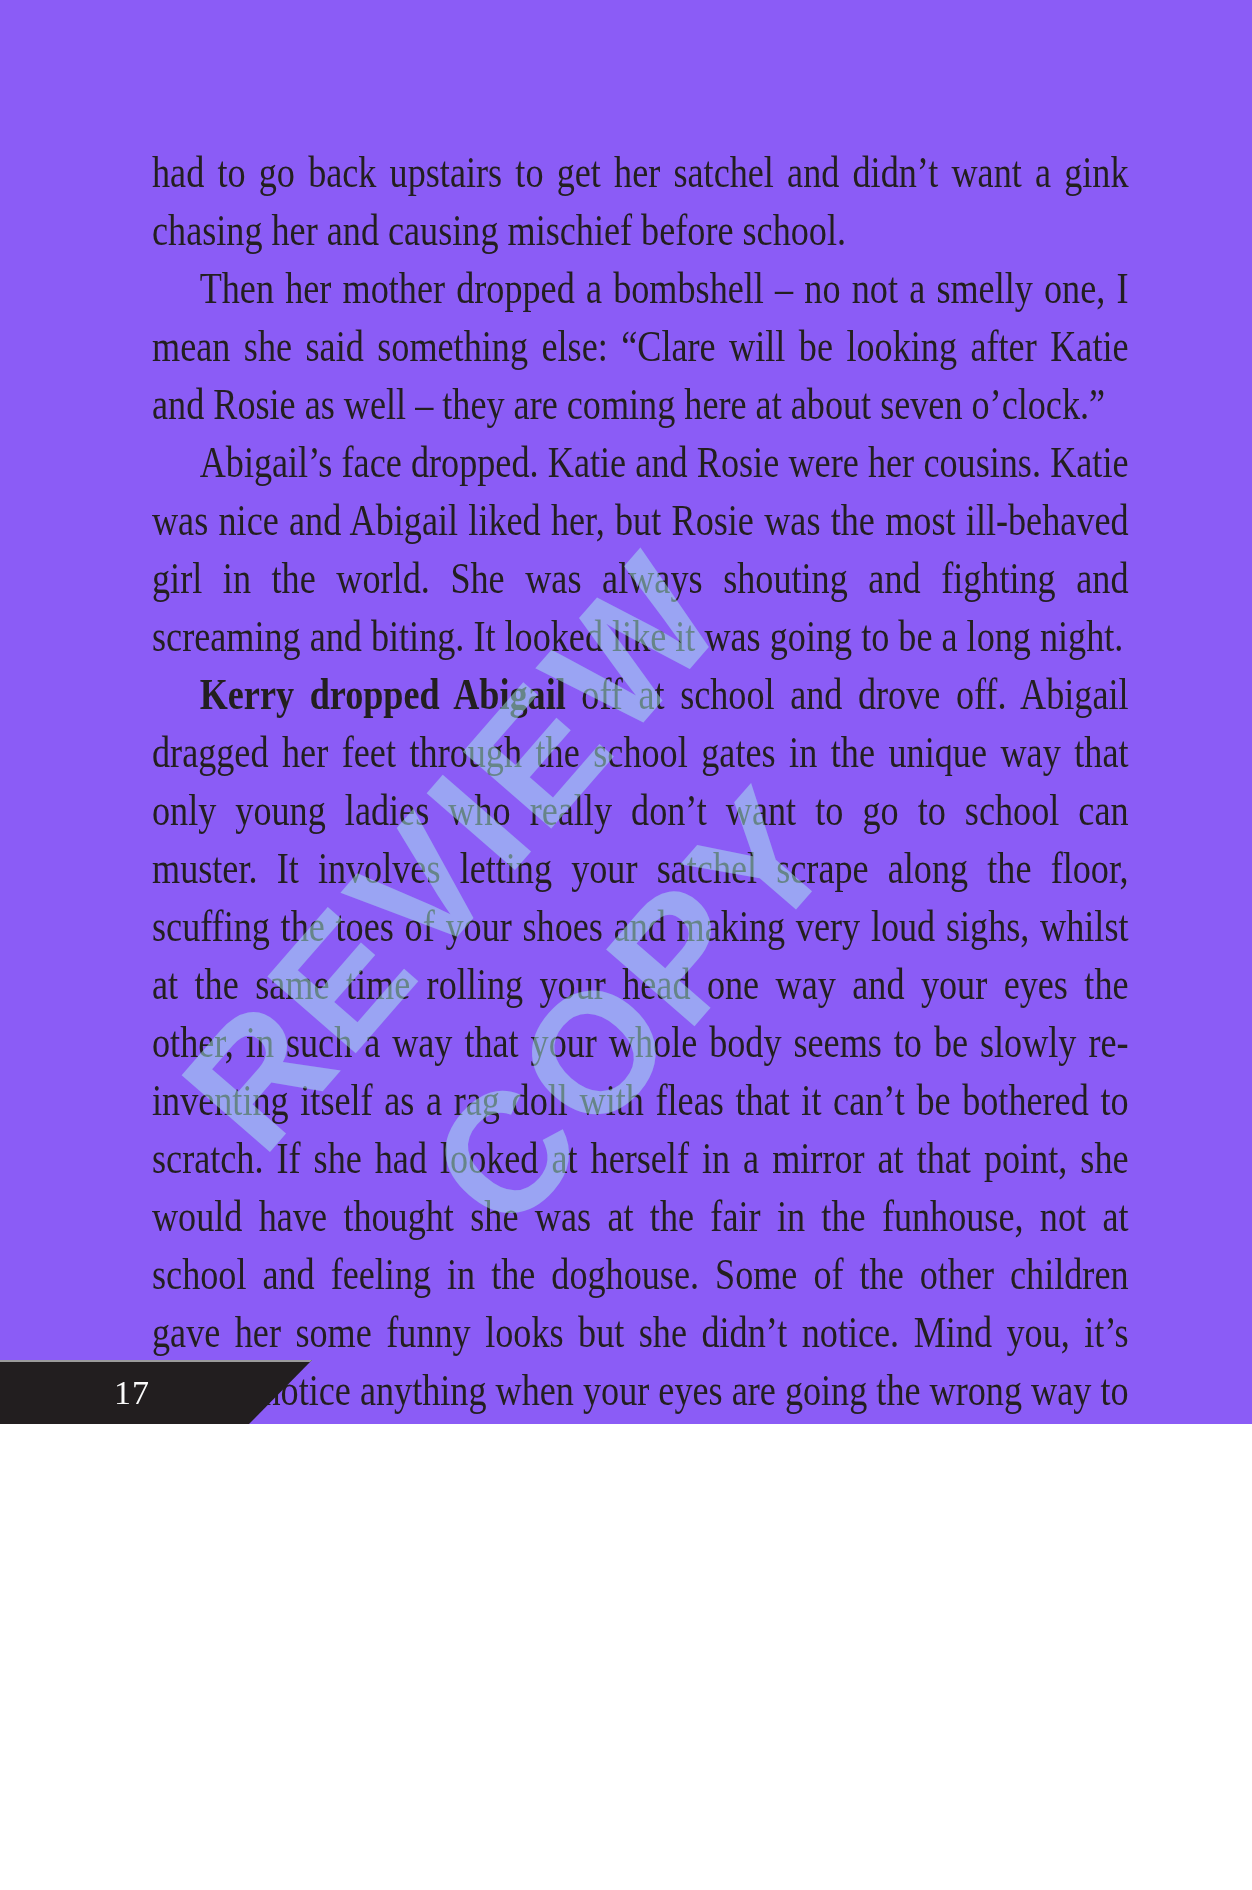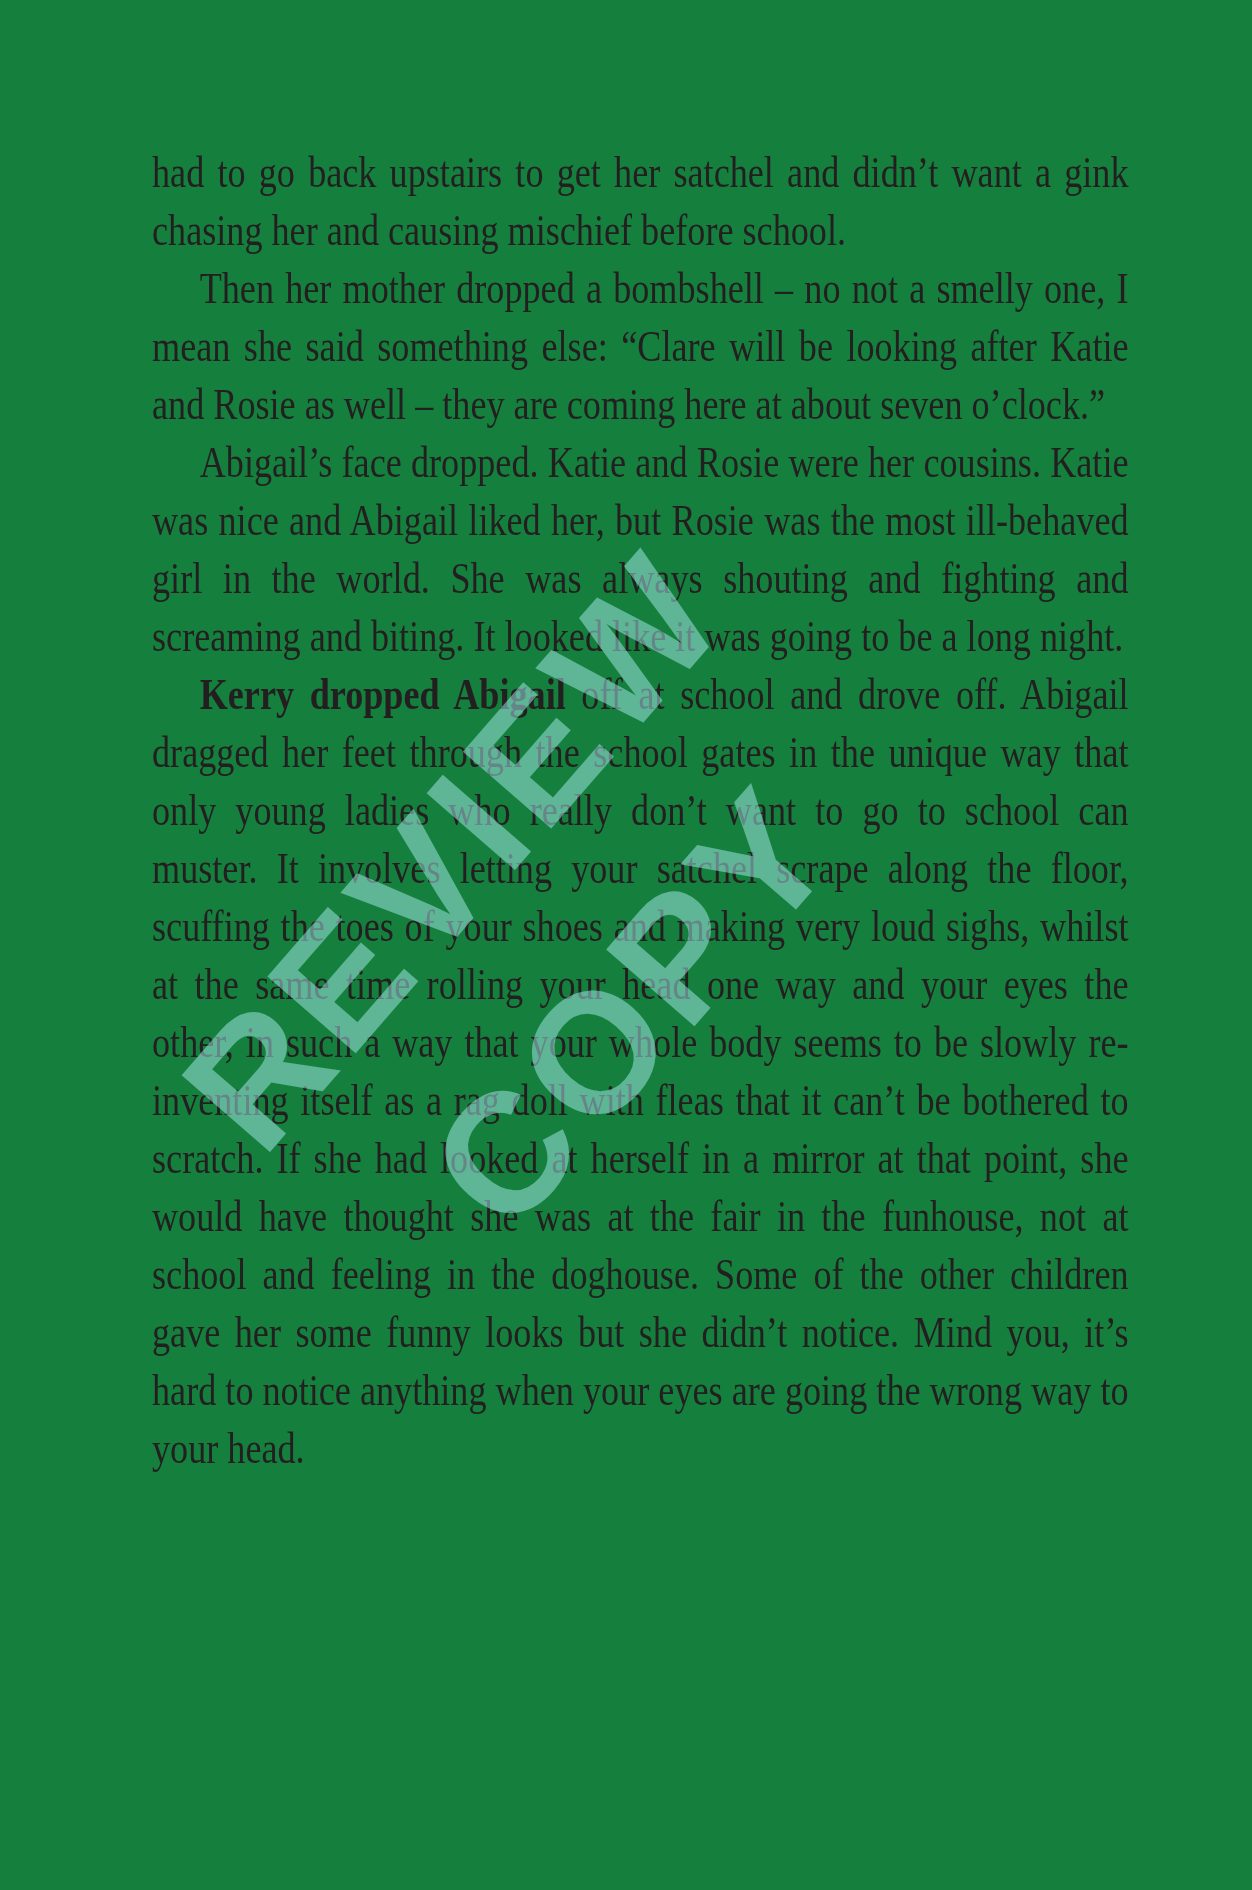--- a/index.html
+++ b/index.html
@@ -3,22 +3,22 @@
 <meta charset="utf-8">
 <style>
   html, body {
     margin: 0;
     padding: 0;
     background: #ffffff;
   }
   .page {
     position: relative;
     width: 1252px;
-    height: 1890px;
-    background: #15803d;
+    height: 1424px;
+    background: #8b5cf6;
     overflow: hidden;
     font-family: "Liberation Serif", serif;
     text-decoration: underline;
   }
   
   .text-block {
     position: absolute;
     left: 152px;
     top: 144px;
     width: 1188px;
@@ -96,14 +96,17 @@
     <p class="para indent">Then her mother dropped a bombshell – no not a smelly one, I mean she said something else: “Clare will be looking after Katie and Rosie as well – they are coming here at about seven o’clock.”</p>
     <p class="para indent">Abigail’s face dropped. Katie and Rosie were her cousins. Katie was nice and Abigail liked her, but Rosie was the most ill-behaved girl in the world. She was always shouting and fighting and screaming and biting. It looked like it was going to be a long night.</p>
     <p class="para indent"><span class="bold-lead">Kerry dropped Abigail</span><span> off at school and drove off. Abigail dragged her feet through the school gates in the unique way that only young ladies who really don’t want to go to school can muster. It involves letting your satchel scrape along the floor, scuffing the toes of your shoes and making very loud sighs, whilst at the same time rolling your head one way and your eyes the other, in such a way that your whole body seems to be slowly re-inventing itself as a rag doll with fleas that it can’t be bothered to scratch. If she had looked at herself in a mirror at that point, she would have thought she was at the fair in the funhouse, not at school and feeling in the doghouse. Some of the other children gave her some funny looks but she didn’t notice. Mind you, it’s hard to notice anything when your eyes are going the wrong way to your head.</span></p>
   </div>
 
   <div class="watermark">
     <div class="wm-line">REVIEW</div>
     <div class="wm-line">COPY</div>
   </div>
 
+  <div class="footer-banner">
+    <span class="page-num">17</span>
+  </div>
 
 </div>
 
 </body></html>

